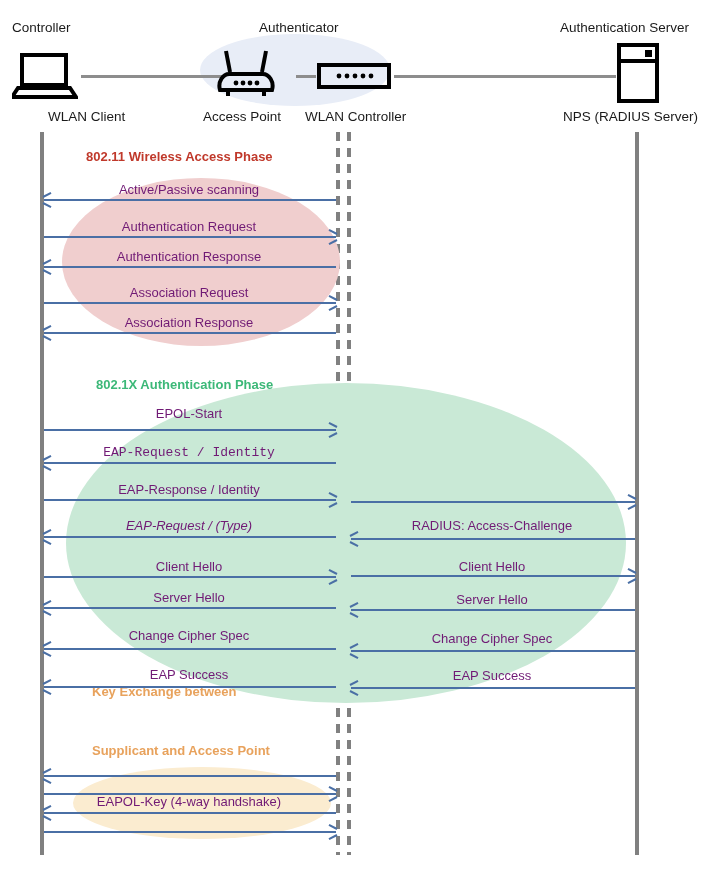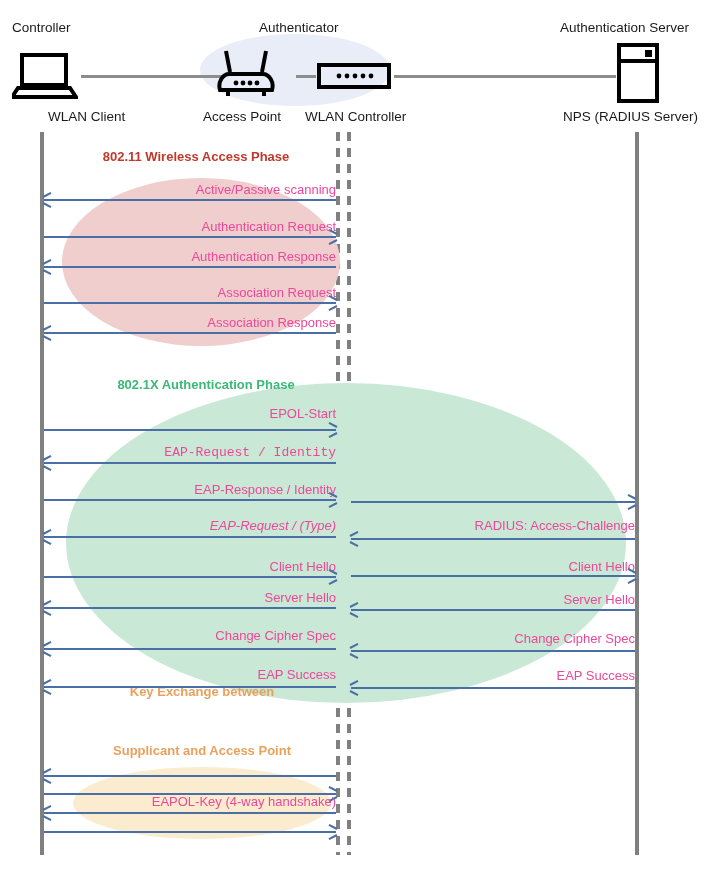--- a/index.html
+++ b/index.html
@@ -24,31 +24,31 @@
       background:repeating-linear-gradient(to bottom,#808080 0 9px,transparent 9px 16px);}
 
   
   .blob{position:absolute;border-radius:50%;}
   .blob-pink{background:#f0cece;}
   .blob-green{background:#c9e9d6;}
   .blob-amber{background:#fbecd0;}
 
   
   .phase-title{position:absolute;font-size:13px;font-weight:bold;white-space:nowrap;
-               text-align:center;line-height:19px;}
+               line-height:19px;}
 
   
   .arrow{position:absolute;height:2px;background:#4a6fa5;}
   .arrow::before,.arrow::after{content:"";position:absolute;width:9px;height:2px;background:#4a6fa5;}
   .arrow.to-right::before{right:-1px;top:-3px;transform:rotate(27deg);transform-origin:right center;}
   .arrow.to-right::after{right:-1px;top:3px;transform:rotate(-27deg);transform-origin:right center;}
   .arrow.to-left::before{left:-1px;top:-3px;transform:rotate(-27deg);transform-origin:left center;}
   .arrow.to-left::after{left:-1px;top:3px;transform:rotate(27deg);transform-origin:left center;}
 
-  .msg{position:absolute;font-size:13px;color:#ec4899;white-space:nowrap;text-align:right;}
+  .msg{position:absolute;font-size:13px;color:#701a75;white-space:nowrap;text-align:center;}
 </style>
 </head>
 <body>
 
 <div id="stage">
 
   <div class="auth-blob"></div>
 
   <div class="hdr-label" style="left:12px;top:20px;">Controller</div>
   <div class="hdr-label" style="left:259px;top:20px;">Authenticator</div>

